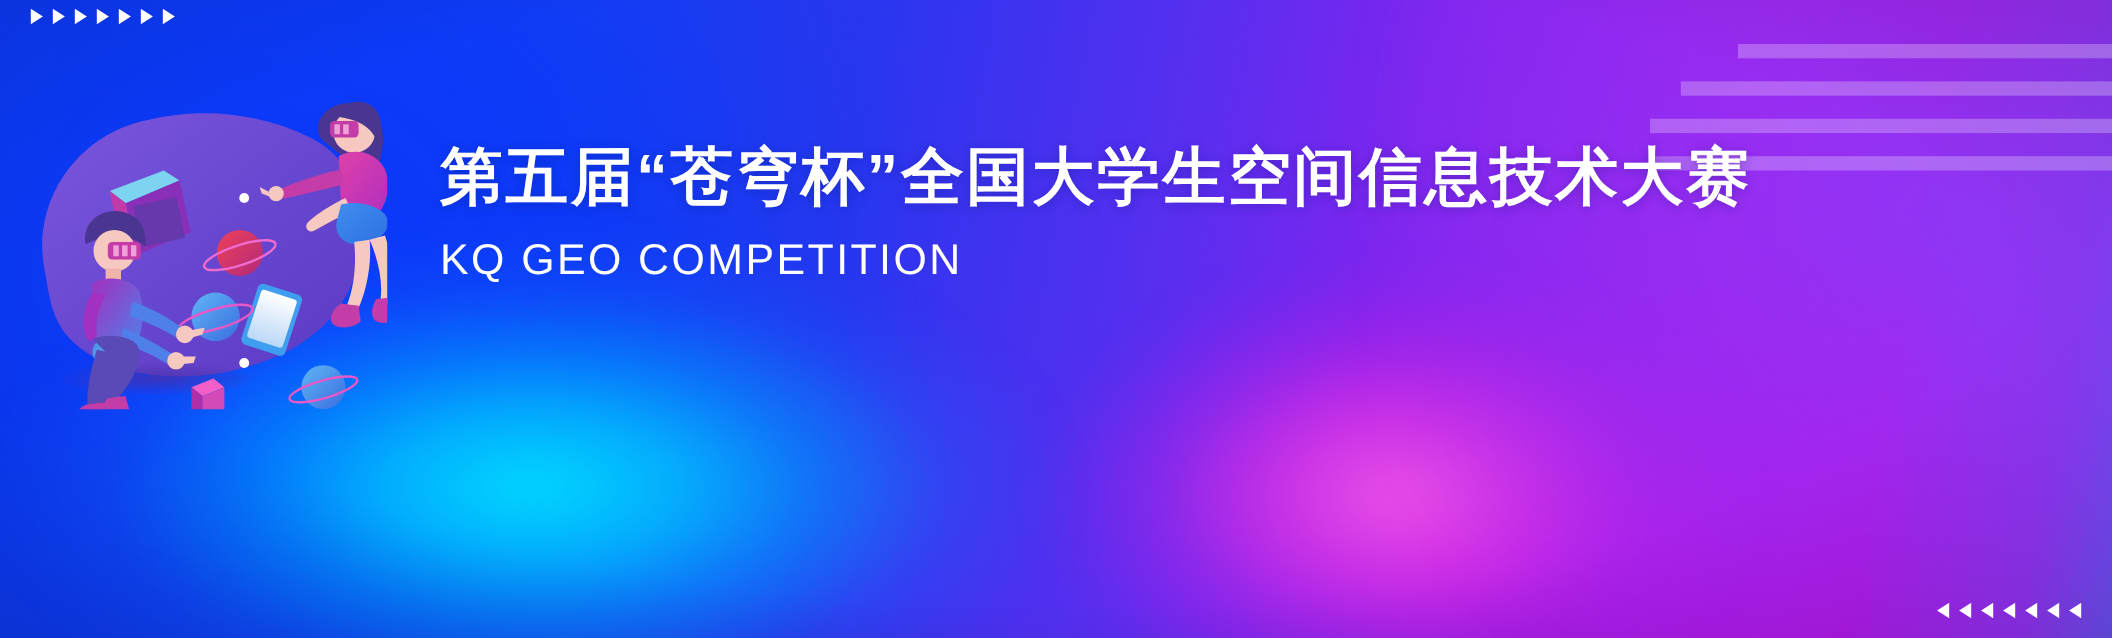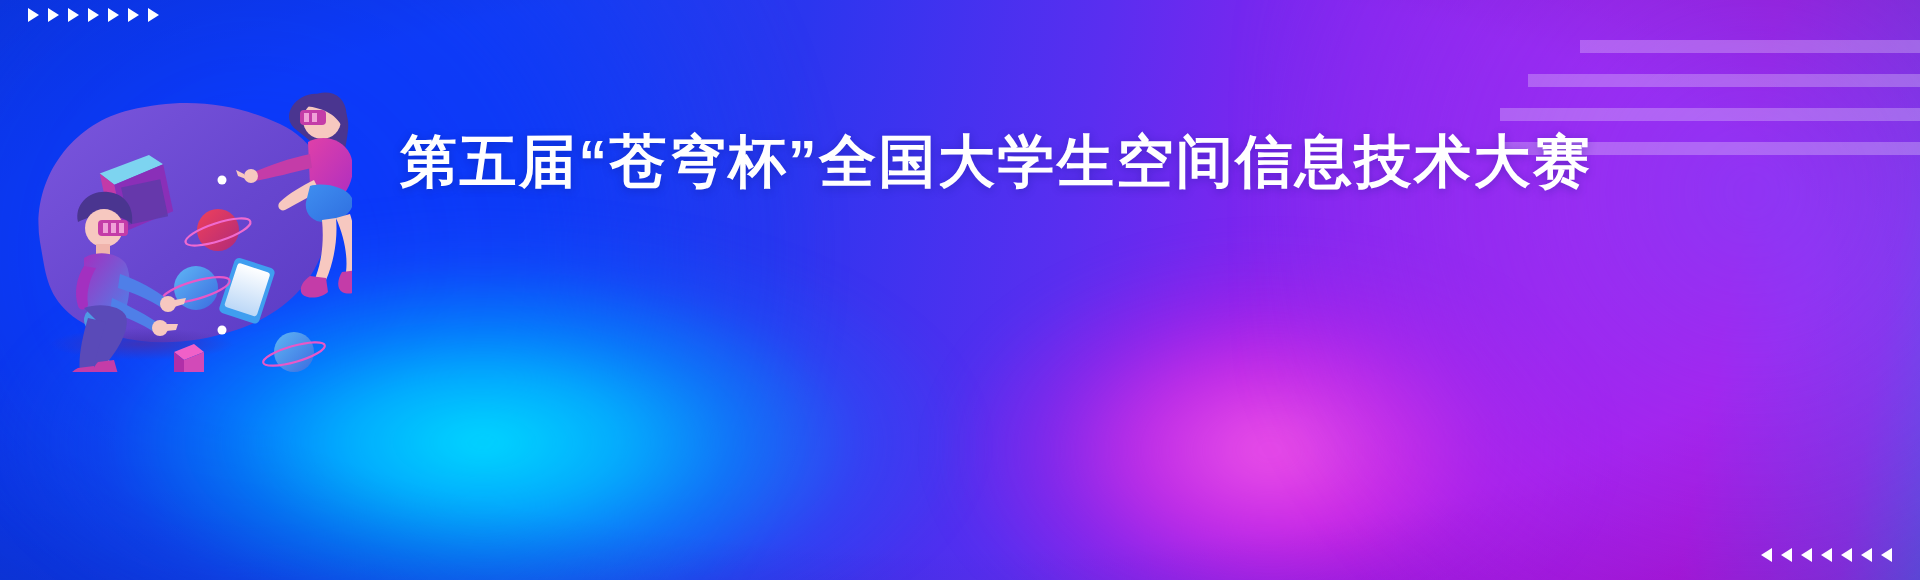--- a/index.html
+++ b/index.html
@@ -377,16 +377,17 @@
         <path d="M 66 256 C 60 276 56 296 58 312 C 58 318 68 318 70 312 C 74 294 80 274 84 260 Z" fill="#5a4ab8"></path>
 
         <path d="M 56 306 C 48 310 42 318 48 324 C 56 330 72 326 76 318 L 72 304 Z" fill="#c43ca8"></path>
         <path d="M 76 300 C 70 306 68 316 74 320 C 82 324 94 320 96 312 L 92 298 Z" fill="#c43ca8"></path>
       </g>
     </svg>
   </div>
 
   <div class="text-block">
     <h1 class="title-cn">第五届“苍穹杯”全国大学生空间信息技术大赛</h1>
+    <h2 class="title-en">KQ GEO  COMPETITION</h2>
   </div>
 
 
 </div>
 
 </body></html>

